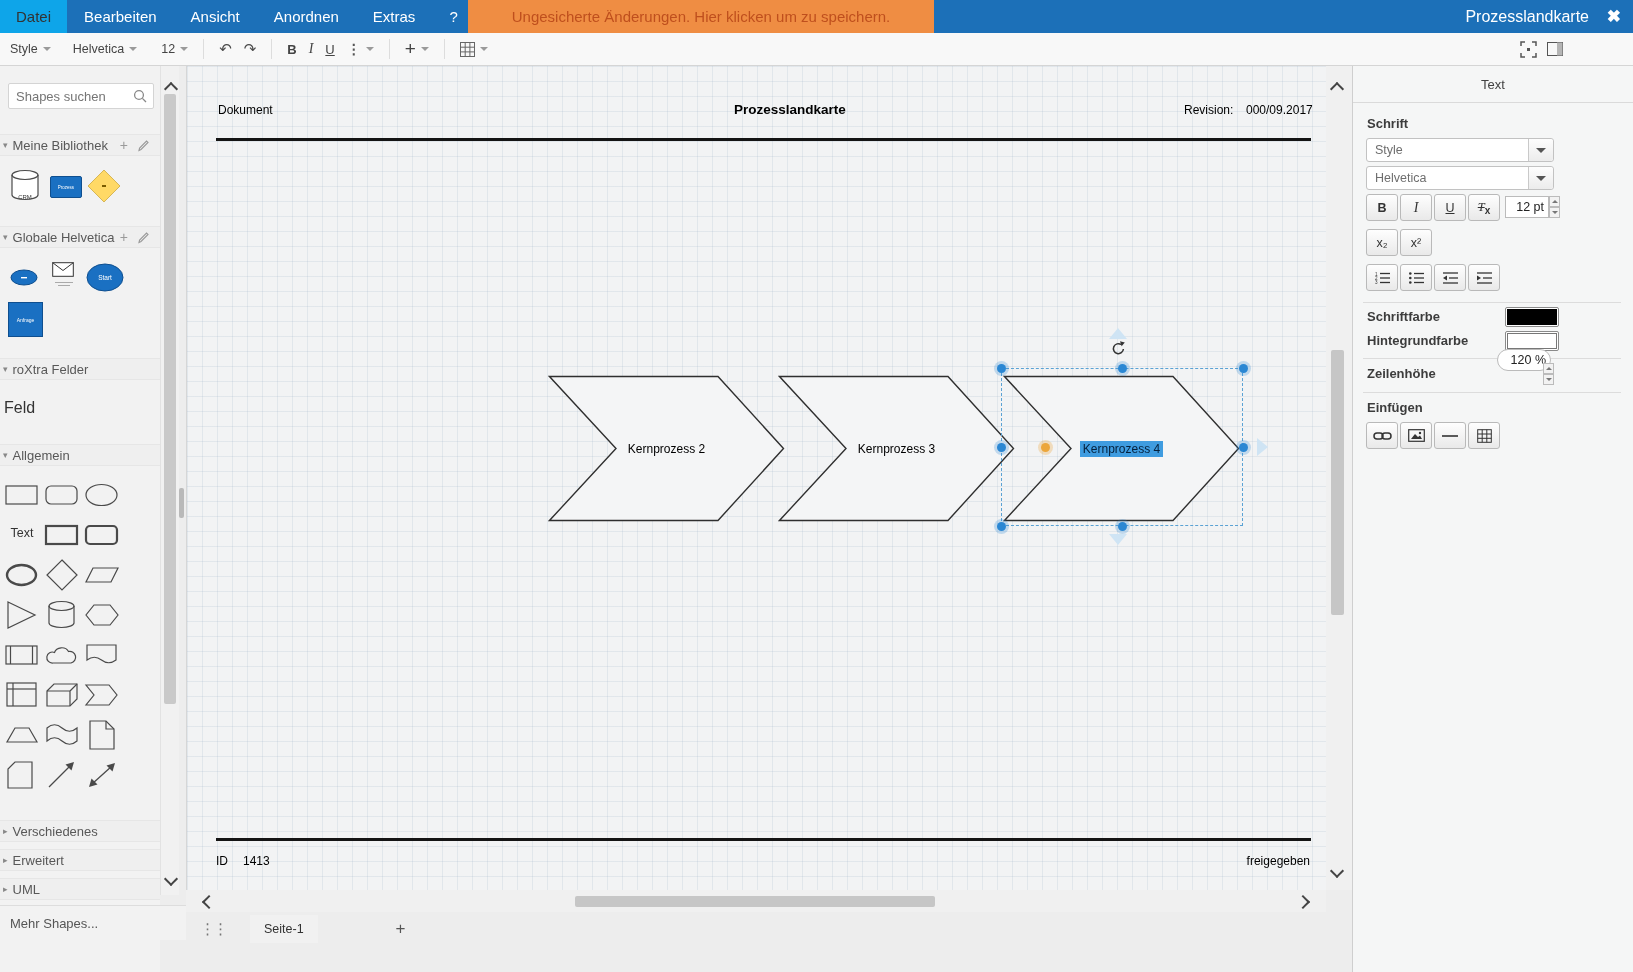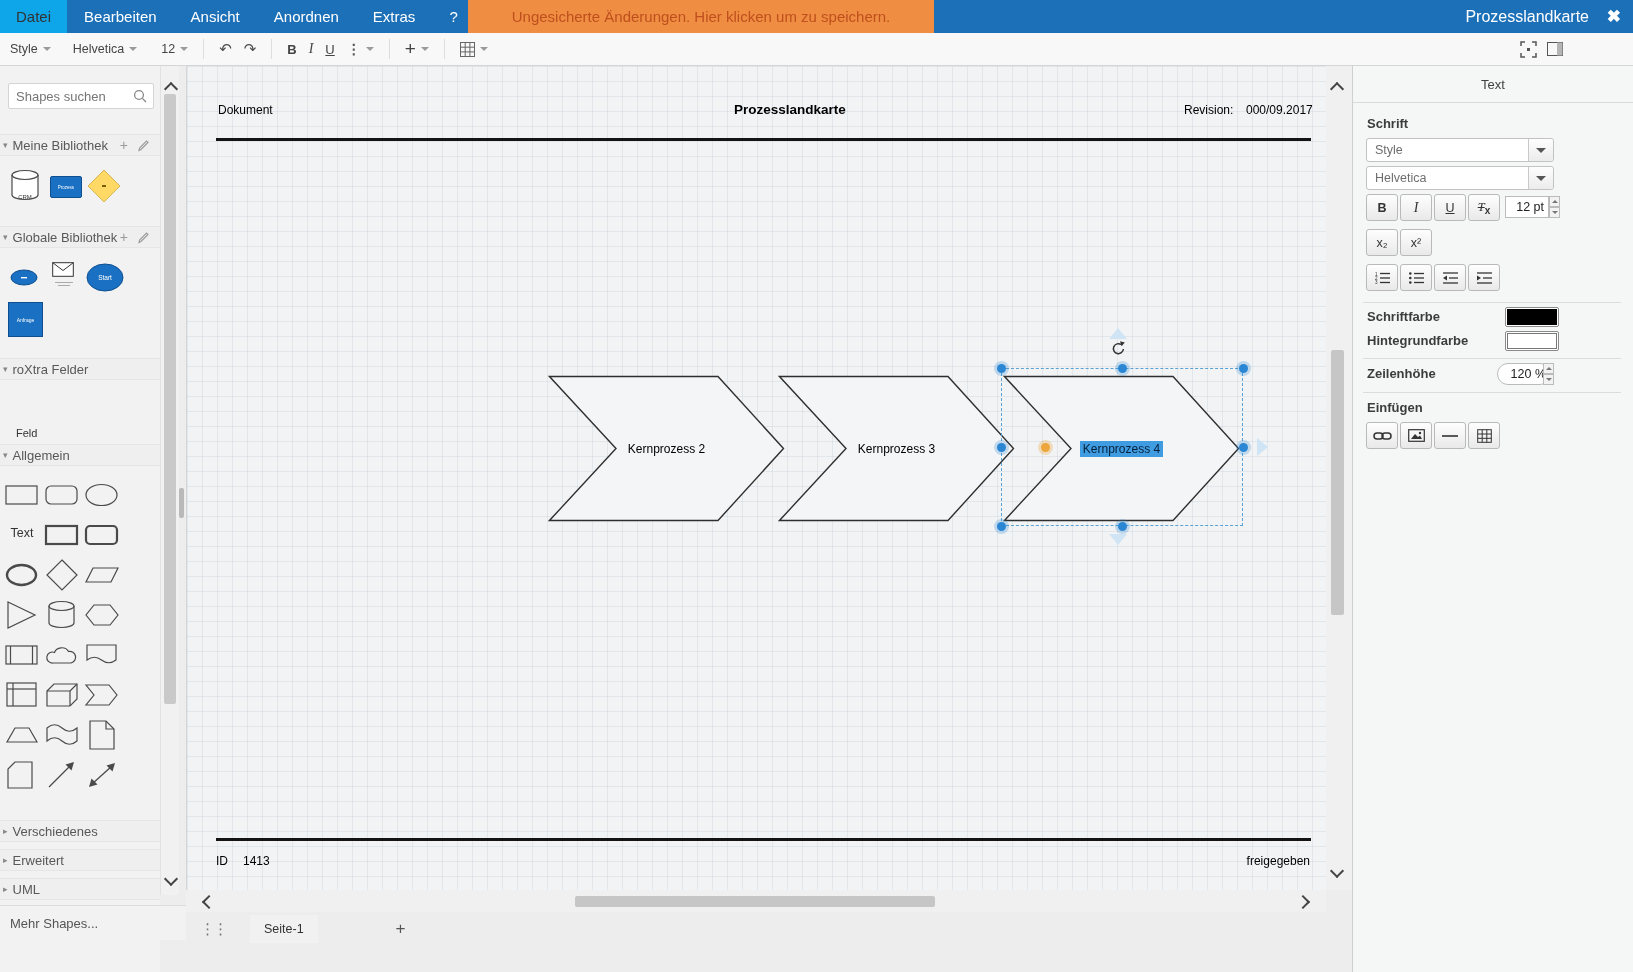--- a/index.html
+++ b/index.html
@@ -31,21 +31,21 @@
   .search-wrap{position:absolute;left:8px;top:17px;width:146px;height:26px;background:#fff;border:1px solid #d4d4d4;border-radius:2px;display:flex;align-items:center;box-sizing:border-box;}
   .search-wrap input{border:none;outline:none;flex:1;font-size:13px;color:#555;padding:0 4px 0 7px;background:transparent;font-family:"Liberation Sans",sans-serif;min-width:0;}
   .sec-head{position:absolute;left:0;width:160px;height:22px;display:flex;align-items:center;padding-left:8px;box-sizing:border-box;border-top:1px solid #e6e6e6;border-bottom:1px solid #e6e6e6;background:#efefef;color:#585858;cursor:pointer;}
   .sec-head .arr{font-size:9px;color:#888;margin-right:5px;margin-left:-5px;}
   .sec-tools{margin-left:auto;display:flex;gap:9px;padding-right:10px;color:#9a9a9a;align-items:center;}
   .sec-tools .plus{font-size:14px;cursor:pointer;}
   .shape-cell{position:absolute;cursor:pointer;}
   svg.shp{stroke:#4a4a4a;fill:none;stroke-width:1.2;}
   .lib-blue{background:#1a70c2;border:1px solid #0f4f8f;color:#fff;display:flex;align-items:center;justify-content:center;overflow:hidden;}
   .cap-lines i{display:block;height:1px;background:#aaa;margin:2px auto 0;}
-  .feld-item{position:absolute;left:16px;font-size:11px;color:#333;cursor:pointer;margin-top:28px;}
+  .feld-item{position:absolute;left:4px;font-size:16px;color:#333;cursor:pointer;}
   .mehr{position:absolute;left:0;top:839px;width:186px;height:35px;border-top:1px solid #ddd;display:flex;align-items:center;padding-left:10px;box-sizing:border-box;color:#555;cursor:pointer;background:#f2f2f2;}
   .sb-scroll{position:absolute;left:160px;top:66px;width:19px;height:829px;background:#f1f1f1;border-left:1px solid #e2e2e2;box-sizing:border-box;}
   .sb-thumb{position:absolute;left:3px;top:28px;width:12px;height:610px;background:#c9c9c9;border-radius:2px;cursor:pointer;}
   .chev{width:8px;height:8px;border-right:2px solid #444;border-bottom:2px solid #444;position:absolute;cursor:pointer;}
   .chev.up{transform:rotate(-135deg);}
   .chev.down{transform:rotate(45deg);}
   .chev.left{transform:rotate(135deg);}
   .chev.right{transform:rotate(-45deg);}
   .grip{position:absolute;left:179px;top:488px;width:5px;height:30px;background:#b9b9b9;border-radius:2px;cursor:col-resize;}
 
@@ -205,21 +205,21 @@
       </div>
     <div class="shape-cell" style="left:86px;top:102px;">
       <svg width="36" height="36" viewBox="0 0 36 36">
           <polygon points="18,2 34,18 18,34 2,18" fill="#ffd966" stroke="#d6b656"></polygon>
           <rect x="16" y="17" width="4" height="2" fill="#7a5c00"></rect>
         </svg>
     </div>
 
     <div class="sec-head" style="top:160px;">
       <span class="arr">▾</span>
-      <span>Globale Bibliothek</span>
+      <span>Globale Helvetica</span>
       <span class="sec-tools">
         <span class="plus">+</span>
         <svg width="13" height="13" viewBox="0 0 13 13">
             <path d="M2,11.5 L2.6,9 9.5,2 11,3.5 4,10.5 z" fill="none" stroke="#999" stroke-width="1.1"></path>
           </svg>
       </span>
     </div>
 
     <div class="shape-cell" style="left:10px;top:203px;">
       <svg width="28" height="17" viewBox="0 0 28 17">
@@ -527,21 +527,21 @@
     <div class="swatch" style="top:241px;">
         <div style="background:#000;"></div>
       </div>
     <div class="pn-label" style="top:267px;">Hintegrundfarbe</div>
     <div class="swatch" style="top:265px;">
         <div style="background:#fff;border:1px solid #777;"></div>
       </div>
 
     <div class="pn-sep" style="top:292px;"></div>
     <div class="pn-label" style="top:300px;">Zeilenhöhe</div>
-    <input class="pnum" style="left: 144px; top: 297px; width: 54px; border-radius: 11px;" value="120 %">
+    <input class="pnum" style="left: 144px; top: 283px; width: 54px; border-radius: 11px;" value="120 %">
     <div class="stepper" style="left:190px;top:297px;">
         <span>
           <i class="st-up"></i>
         </span>
         <span>
           <i class="st-dn"></i>
         </span>
       </div>
 
     <div class="pn-sep" style="top:326px;"></div>

